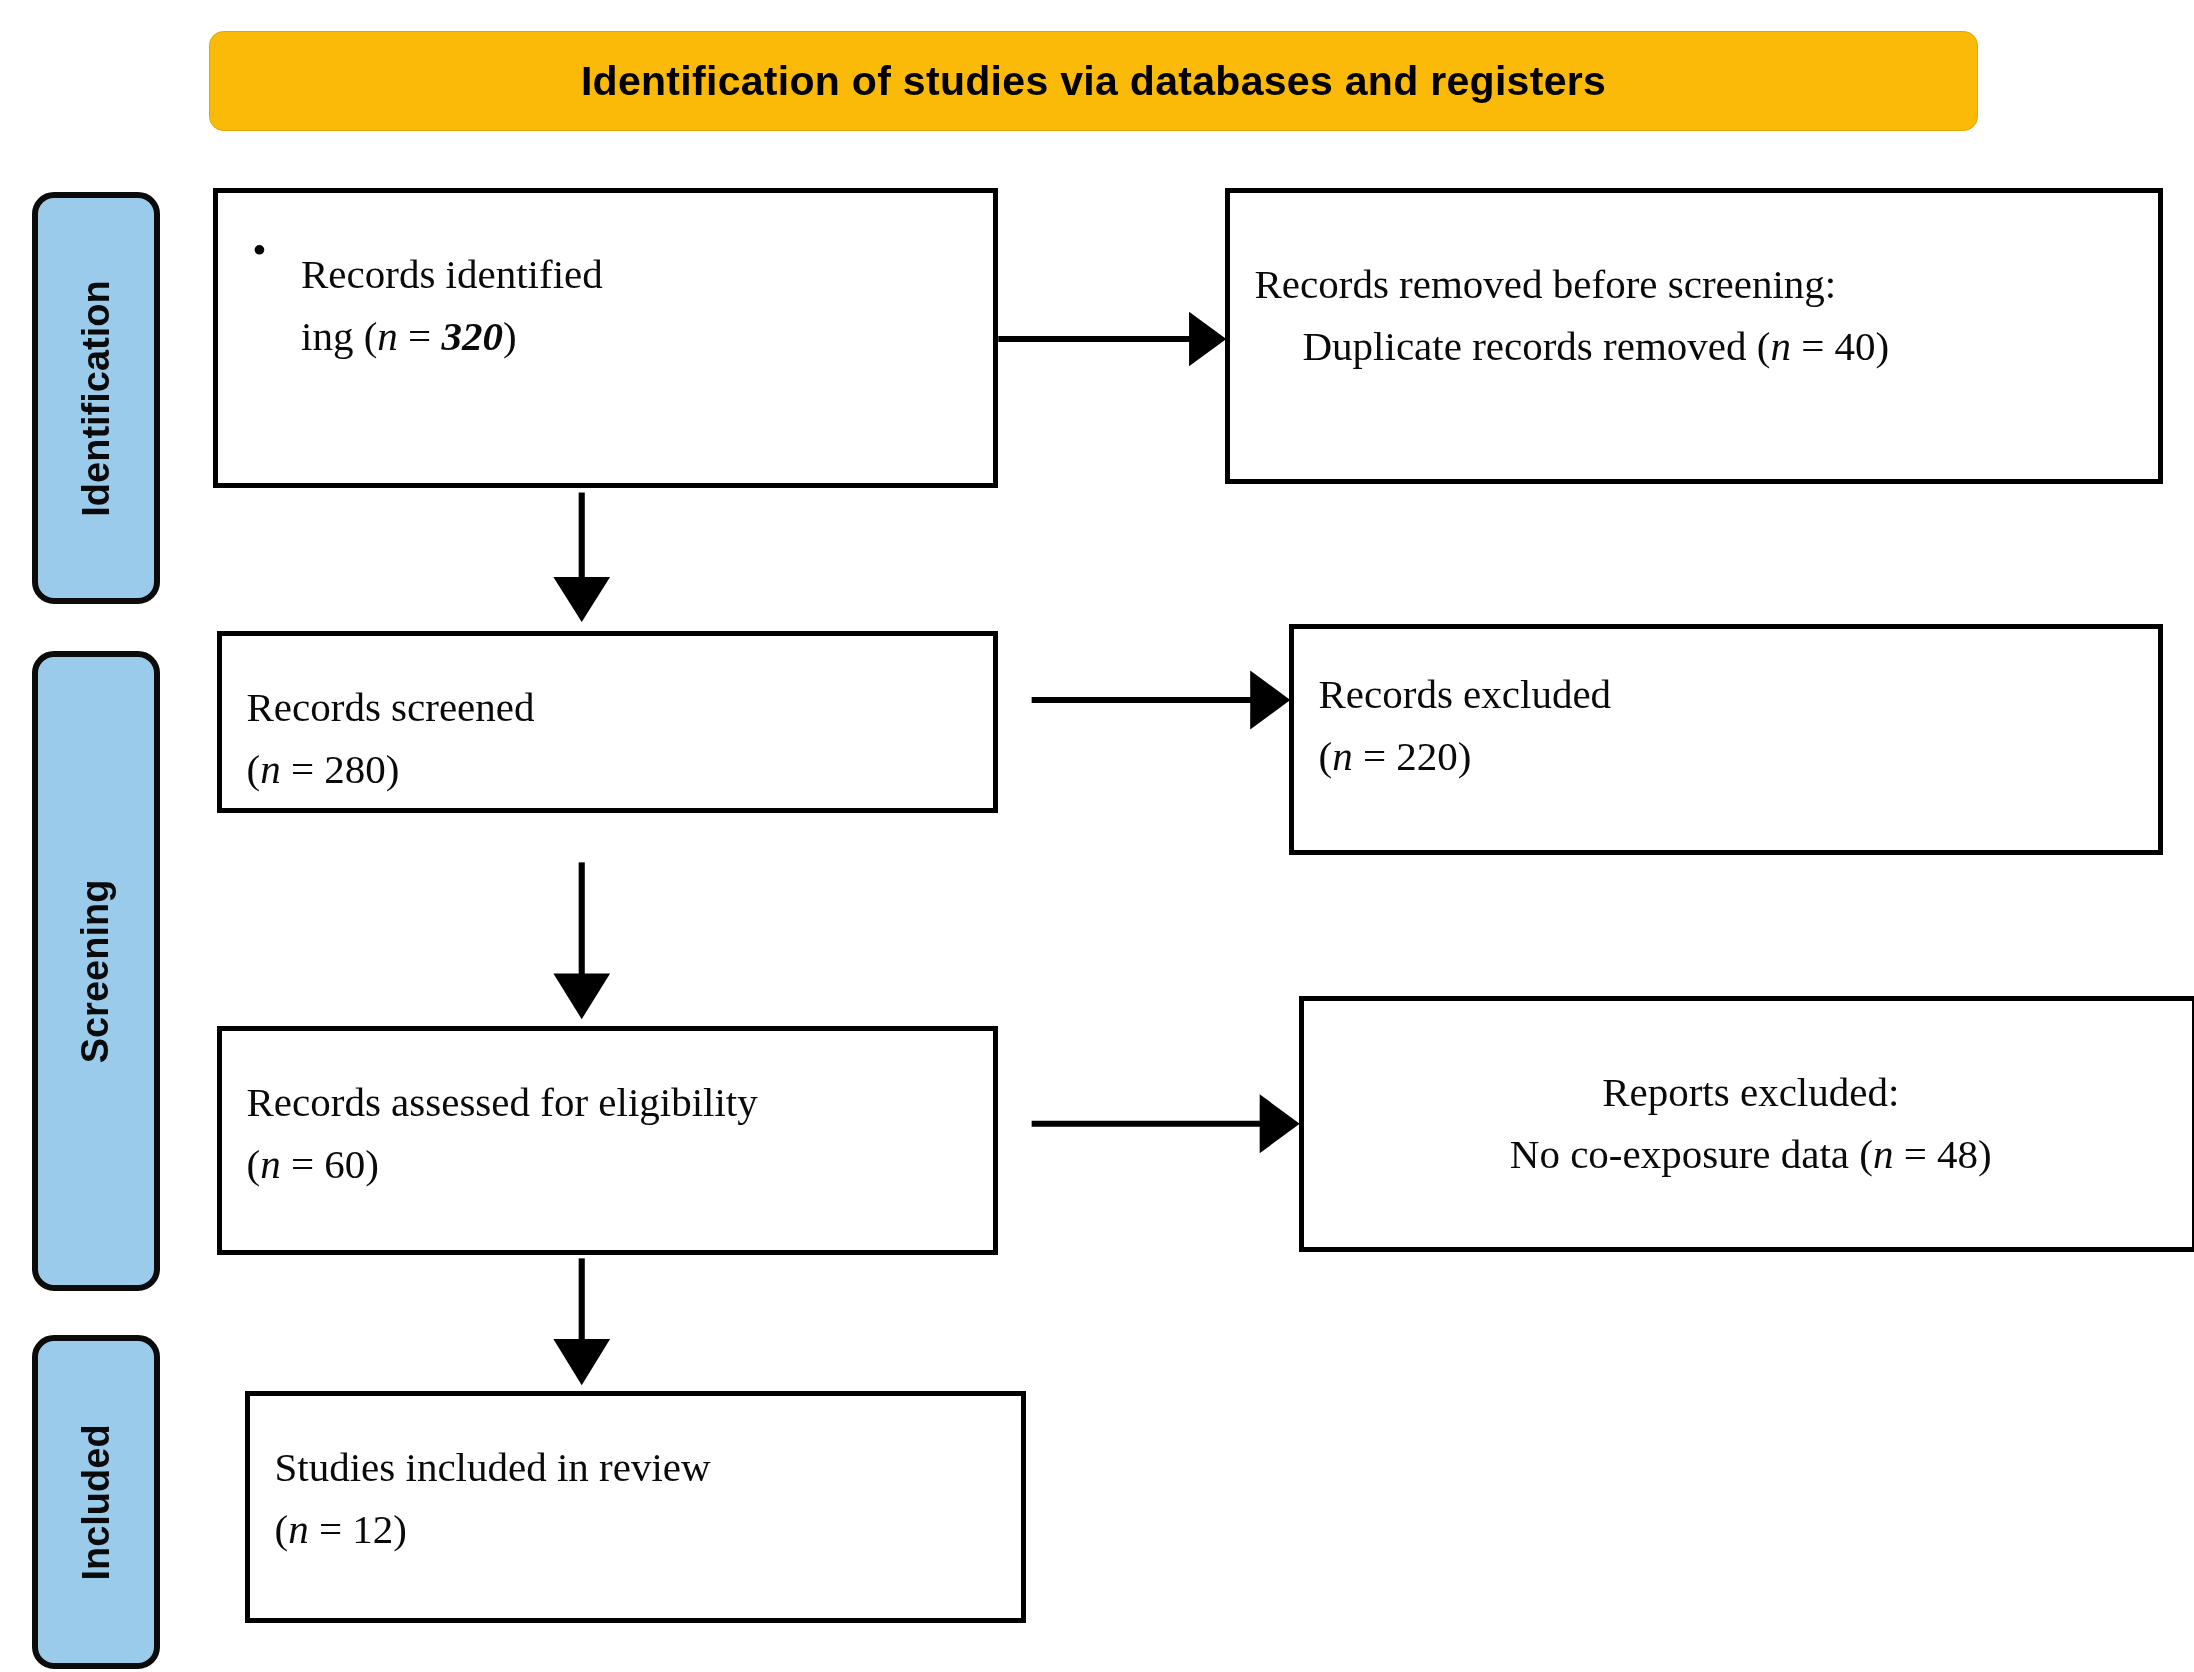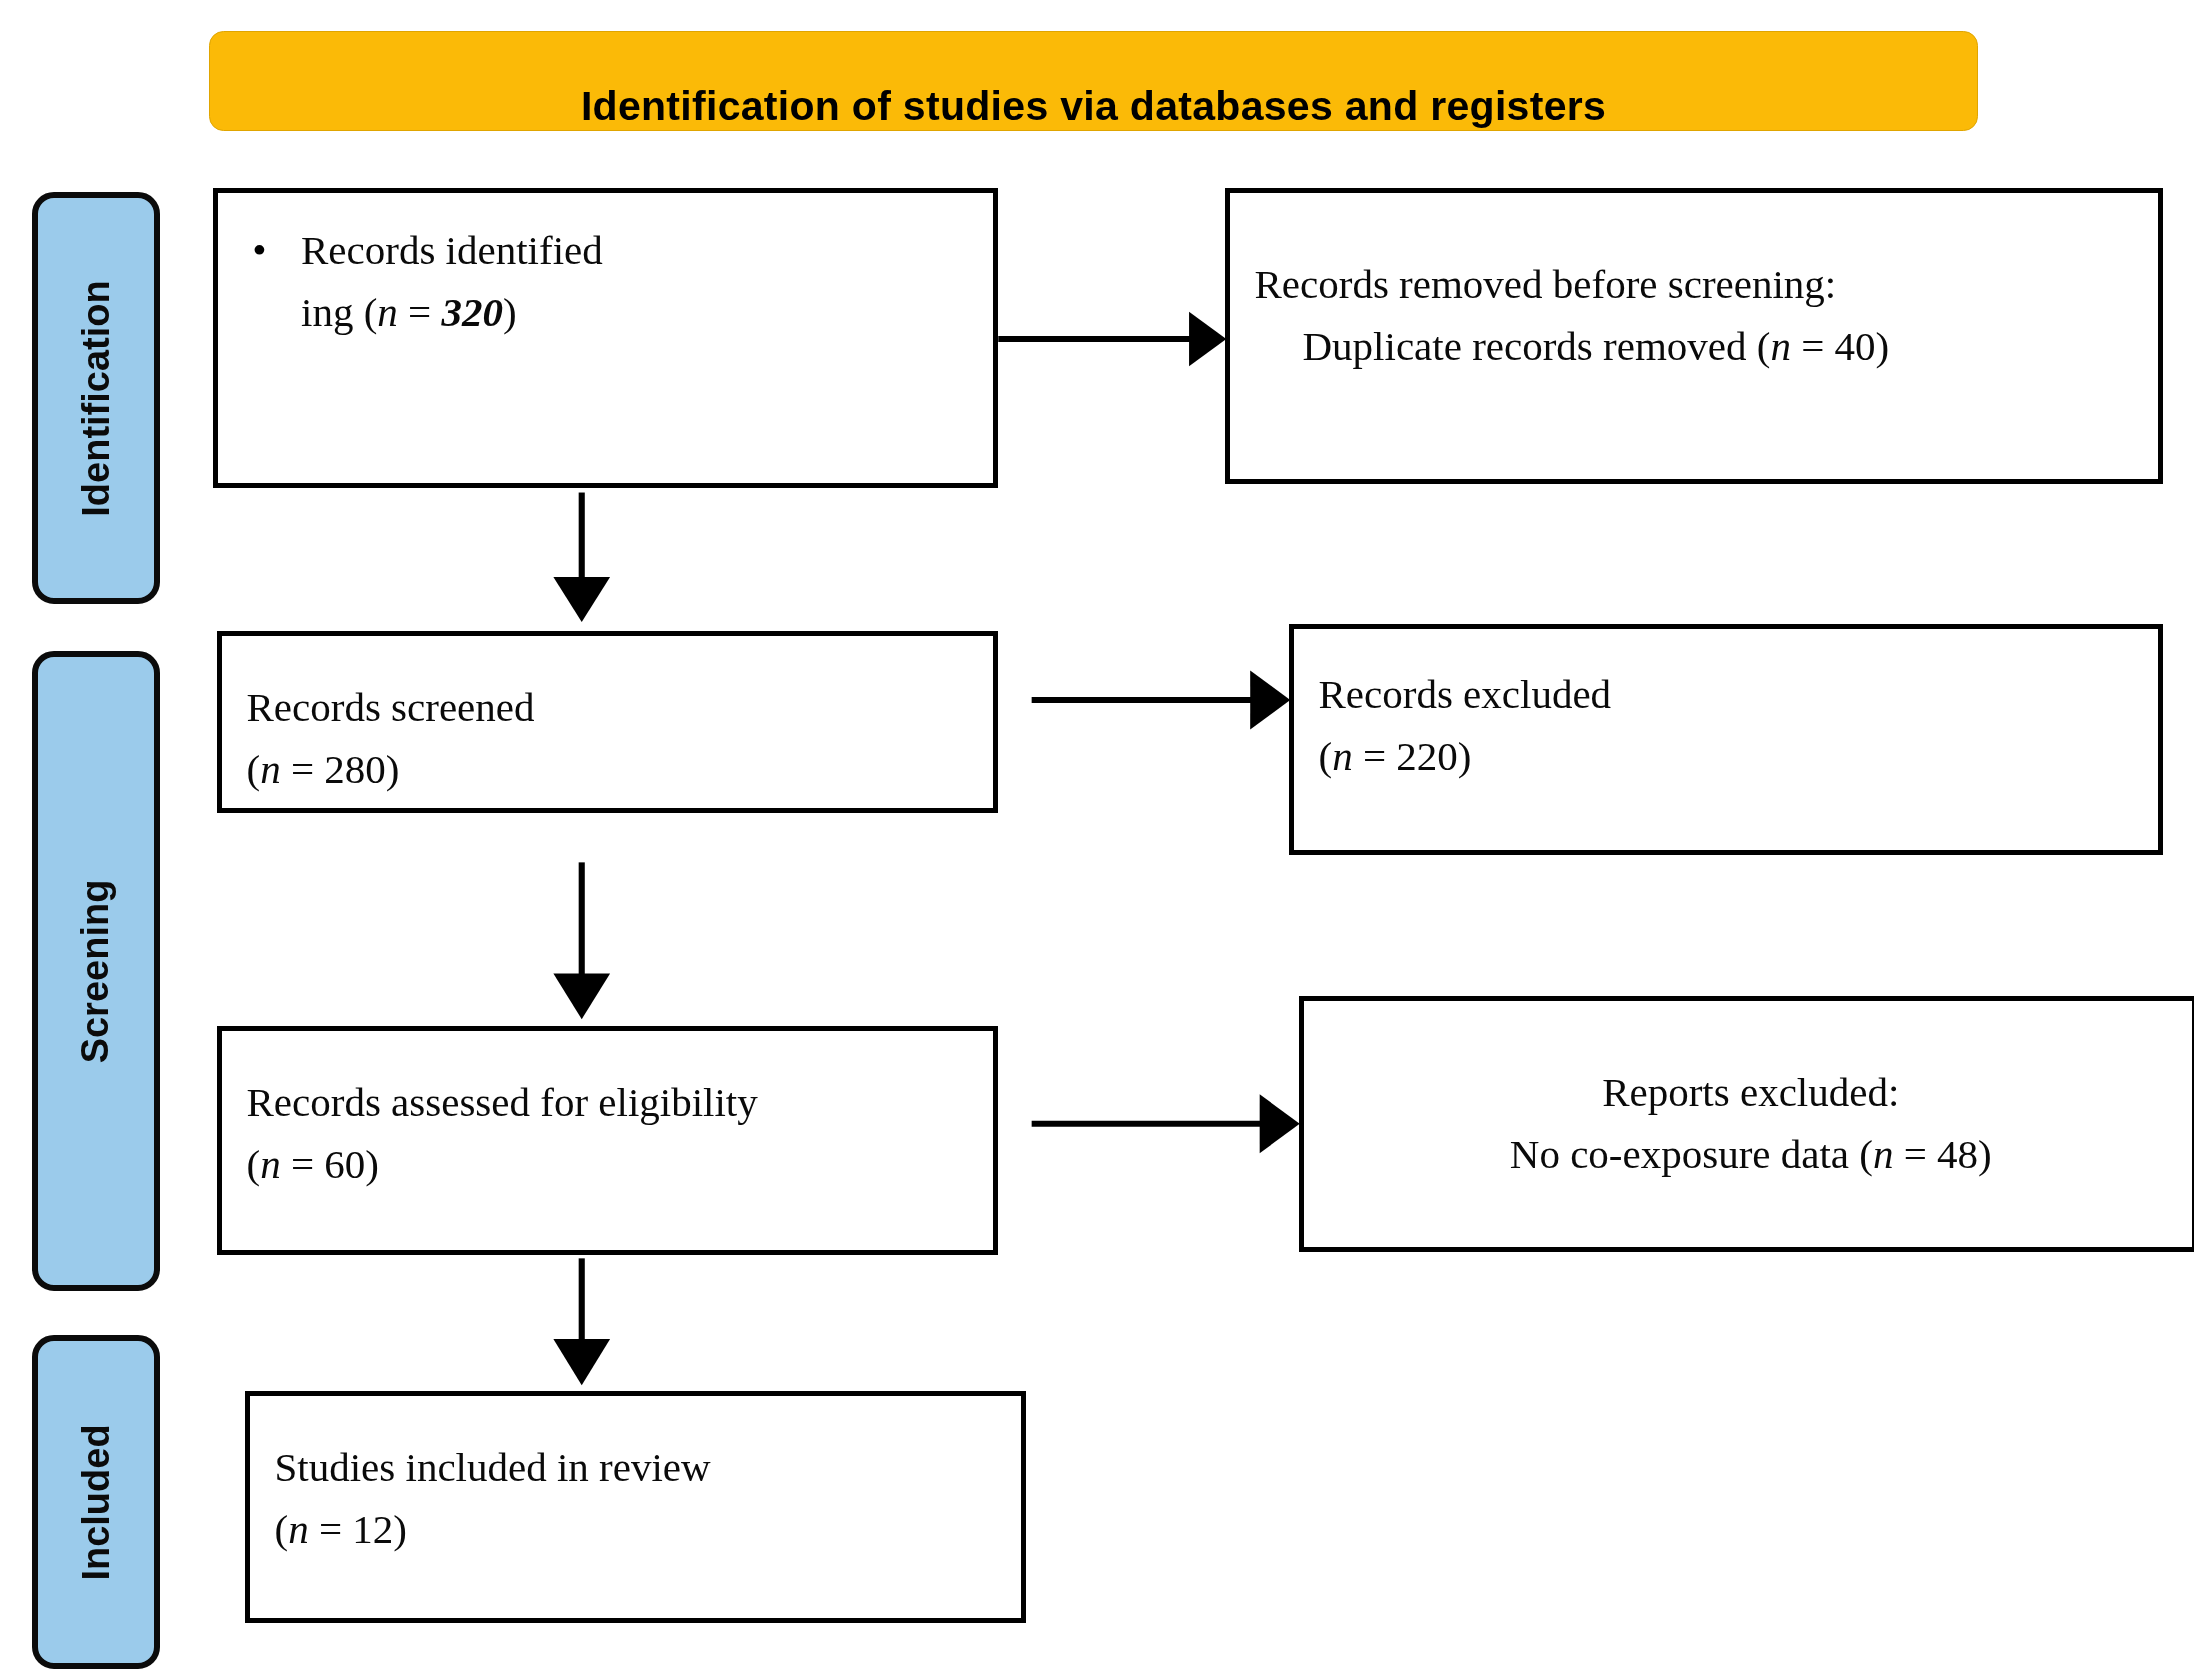--- a/index.html
+++ b/index.html
@@ -24,21 +24,21 @@
   }
 
   
   .banner {
     position: absolute;
     background: #FBBA07;
     border: 1.7px solid #E0A500;
     border-radius: 14.5px;
     box-sizing: border-box;
     display: flex;
-    align-items: flex-end;
+    align-items: center;
     justify-content: center;
   }
   .banner-text {
     font-family: "Liberation Sans", "DejaVu Sans", sans-serif;
     font-weight: bold;
     font-size: 41px;
     color: #000000;
     letter-spacing: 0.3px;
     white-space: nowrap;
   }
@@ -91,20 +91,21 @@
   .bullet-row .dot {
     flex: 0 0 auto;
     width: 83px;
     text-align: center;
     font-size: 41px;
     line-height: 1.52;
     color: #000;
   }
   .bullet-row .bullet-body {
     flex: 1 1 auto;
+    margin-top: 24px;
   }
   .bullet-row .bullet-body .line {
     white-space: nowrap;
   }
 
   em.ital {
     font-style: italic;
   }
   .bold-ital {
     font-style: italic;

